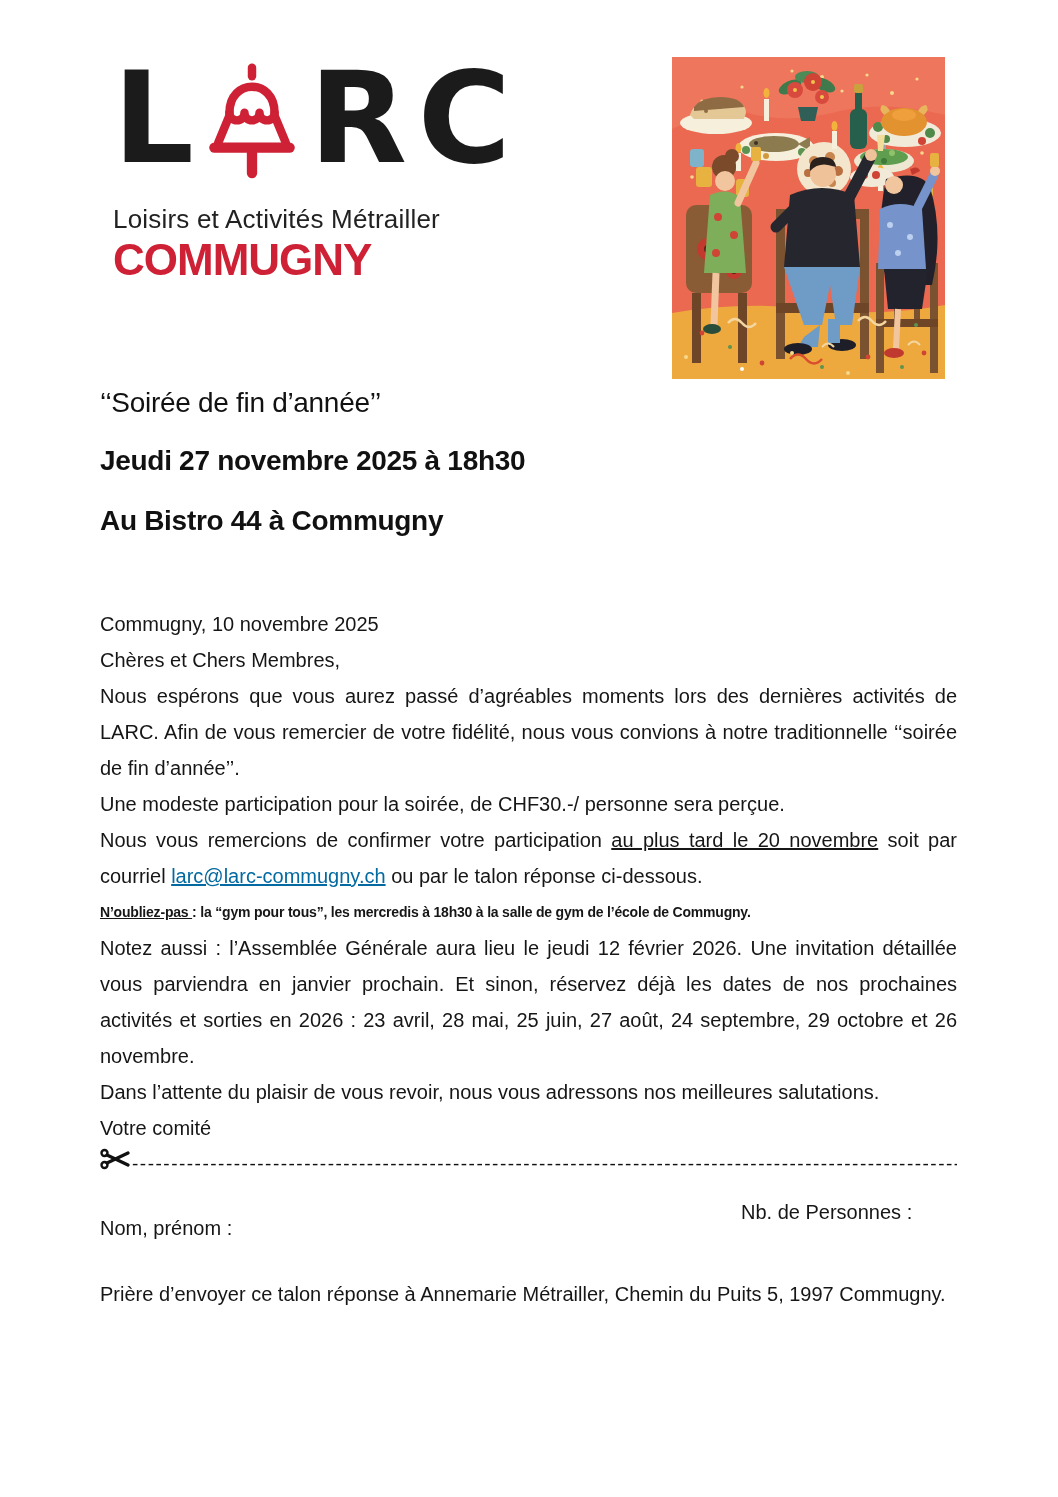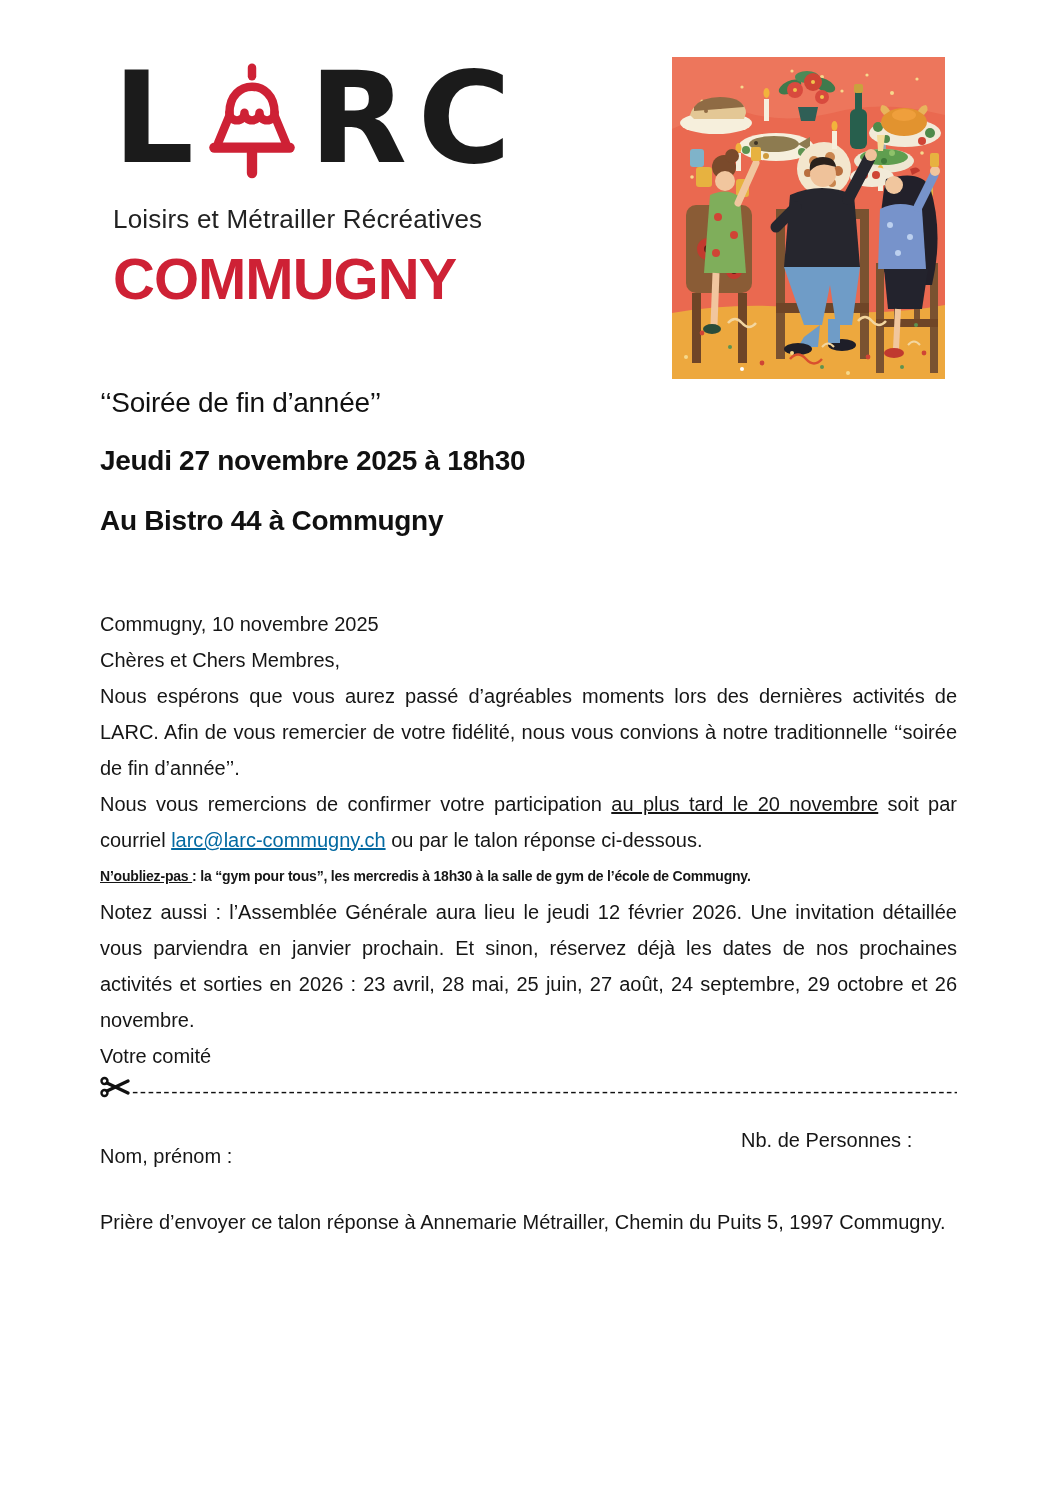--- a/index.html
+++ b/index.html
@@ -13,21 +13,21 @@
   .logo-letter{
     font-family:"DejaVu Sans","Liberation Sans",sans-serif;
     font-weight:bold;font-size:127px;line-height:100px;color:#1b1b1b;
   }
   .logo-bell{margin-top:-6px;}
   .logo-subtitle{
     margin-top:14px;font-size:26px;letter-spacing:.2px;color:#222;
     white-space:nowrap;font-weight:400;
   }
   .logo-city{
-    margin-top:10px;font-weight:bold;font-size:58px;letter-spacing:-1px;
+    margin-top:0;font-weight:bold;font-size:44px;letter-spacing:-1px;
     color:#ce2135;white-space:nowrap;
   }
   
   .illustration{position:absolute;left:672px;top:57px;width:273px;height:322px;}
   
   .title-line{
     position:absolute;left:100px;width:818px;text-align:left;
     font-size:28px;line-height:34px;letter-spacing:-.3px;color:#111;
   }
   .title-1{top:386px;font-weight:400;}
@@ -84,21 +84,21 @@
           <path d="M26 55 L14 84"></path>
           <path d="M74 55 L86 84"></path>
           <path d="M10 89 H90" stroke-width="11"></path>
           <path d="M50 95 V116" stroke-width="11"></path>
         </g>
       </svg>
     </span>
     <span class="logo-letter">R</span>
     <span class="logo-letter">C</span>
   </div>
-  <div class="logo-subtitle">Loisirs et Métrailler Récréatives</div>
+  <div class="logo-subtitle">Loisirs et Activités Métrailler</div>
   <div class="logo-city">COMMUGNY</div>
 </div>
 
 <div class="illustration">
   <svg width="273" height="322" viewBox="0 0 273 322">
 
     <rect width="273" height="322" fill="#ea6950"></rect>
     <path d="M0 0 H273 V58 Q210 42 160 56 Q100 70 55 48 L0 72 Z" fill="#ee7f64" opacity="0.6"></path>
 
     <path d="M0 256 Q70 244 140 252 Q210 260 273 248 L273 322 H0 Z" fill="#eda83e"></path>
@@ -306,23 +306,25 @@
 </div>
 
 <div class="title-line title-1">‘‘Soirée de fin d’année’’</div>
 <div class="title-line title-2">Jeudi 27 novembre 2025 à 18h30</div>
 <div class="title-line title-3">Au Bistro 44 à Commugny</div>
 
 <div class="letter">
   <p class="dateline">Commugny, 10 novembre 2025</p>
   <p class="salutation">Chères et Chers Membres,</p>
   <p class="para1 p-justify">Nous espérons que vous aurez passé d’agréables moments lors des dernières activités de LARC. Afin de vous remercier de votre fidélité, nous vous convions à notre traditionnelle ‘‘soirée de fin d’année’’.</p>
+  <p class="para2">Une modeste participation pour la soirée, de CHF30.-/ personne sera perçue.</p>
   <p class="para3 p-justify"><span>Nous vous remercions de confirmer votre participation </span><span class="u-black">au plus tard le 20 novembre</span><span> soit par courriel </span><a class="email" href="#">larc@larc-commugny.ch</a><span> ou par le talon réponse ci-dessous.</span></p>
   <p class="reminder"><span class="u">N’oubliez-pas </span><span>: la “gym pour tous”, les mercredis à 18h30 à la salle de gym de l’école de Commugny.</span></p>
   <p class="para5 p-justify">Notez aussi :  l’Assemblée Générale aura lieu le jeudi 12 février 2026. Une invitation détaillée vous parviendra en janvier prochain. Et sinon, réservez déjà les dates de nos prochaines activités et sorties en 2026 : 23 avril, 28 mai, 25 juin, 27 août, 24 septembre, 29 octobre et 26 novembre.</p>
+  <p class="para6">Dans l’attente du plaisir de vous revoir, nous vous adressons nos meilleures salutations.</p>
   <p class="signature">Votre comité</p>
 
   <div class="cut-line">
     <span class="scissors-svg">
       <svg width="30" height="24" viewBox="0 0 30 24">
         <g stroke="#111" fill="none" stroke-linecap="round">
           <circle cx="4.5" cy="6" r="3" stroke-width="2.4"></circle>
           <circle cx="4.5" cy="18" r="3" stroke-width="2.4"></circle>
           <path d="M7 8 L28 18" stroke-width="3.2"></path>
           <path d="M7 16 L28 6" stroke-width="3.2"></path>

